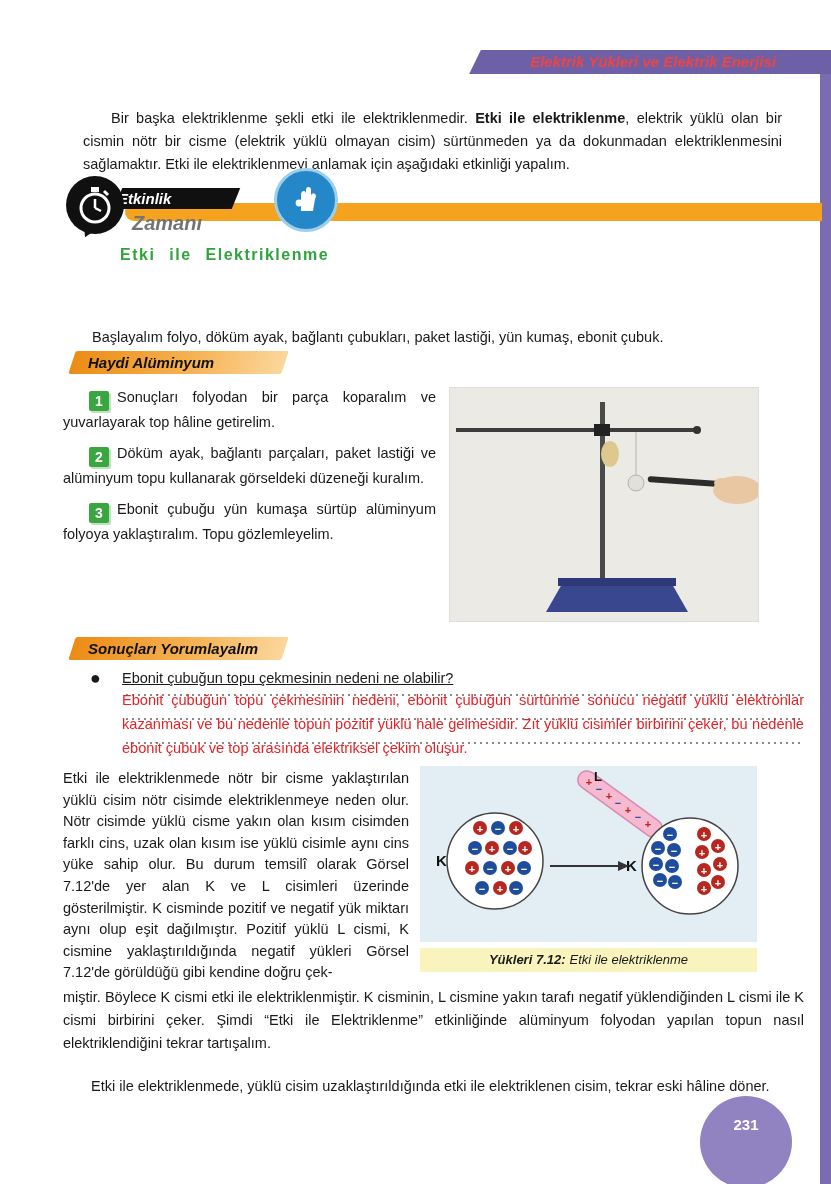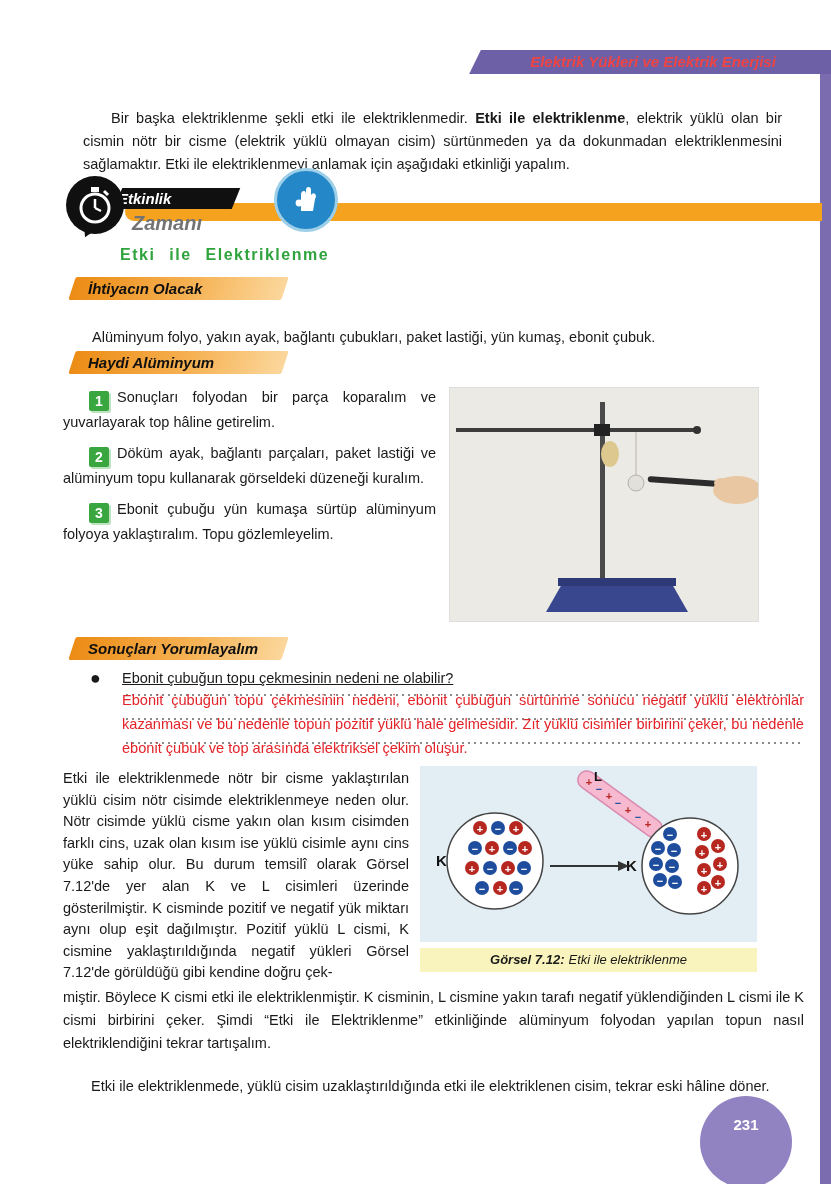--- a/index.html
+++ b/index.html
@@ -87,25 +87,21 @@
   <div class="zamani">Zamanı</div>
   <div class="gloves-circle">
     <svg width="34" height="34" viewBox="0 0 34 34">
       <path d="M12 28 L12 12 Q12 8 15 8 Q17 8 17 12 L17 7 Q17 4 19.5 4 Q22 4 22 7 L22 12 Q24 9 26 11 Q28 13 26 16 L24 28 Z" fill="#fff"></path>
       <circle cx="10" cy="20" r="3.4" fill="#fff"></circle>
     </svg>
   </div>
 
   <div class="activity-title">Etki ile Elektriklenme</div>
 
-  <div class="olabel" style="top:277px;left:72px;">
-    <span class="bg"></span>
-    <span class="txt">İhtiyacın Olacak</span>
-  </div>
-  <p class="para" style="top:311px;left:92px;width:700px;text-align:left;">Alüminyum folyo, yakın ayak, bağlantı çubukları, paket lastiği, yün kumaş, ebonit çubuk.</p>
+  <p class="para" style="top:311px;left:92px;width:700px;text-align:left;">Başlayalım folyo, döküm ayak, bağlantı çubukları, paket lastiği, yün kumaş, ebonit çubuk.</p>
 
   <div class="olabel" style="top:351px;left:72px;">
     <span class="bg"></span>
     <span class="txt">Haydi Alüminyum</span>
   </div>
 
   <div class="steps">
     <p class="step"><span class="stepnum">1</span><span>Sonuçları folyodan bir parça koparalım ve yuvarlayarak top hâline getirelim.</span></p>
     <p class="step"><span class="stepnum">2</span><span>Döküm ayak, bağlantı parçaları, paket lastiği ve alüminyum topu kullanarak görseldeki düzeneği kuralım.</span></p>
     <p class="step"><span class="stepnum">3</span><span>Ebonit çubuğu yün kumaşa sürtüp alüminyum folyoya yaklaştıralım. Topu gözlemleyelim.</span></p>
@@ -209,21 +205,21 @@
         <text x="284" y="104.5" text-anchor="middle" dominant-baseline="central" fill="#fff" font-size="11" font-weight="bold" font-family="&quot;Liberation Sans&quot;,sans-serif">+</text>
         <circle cx="298" cy="116" r="7" fill="#b5271f"></circle>
         <text x="298" y="116.5" text-anchor="middle" dominant-baseline="central" fill="#fff" font-size="11" font-weight="bold" font-family="&quot;Liberation Sans&quot;,sans-serif">+</text>
         <circle cx="284" cy="122" r="7" fill="#b5271f"></circle>
         <text x="284" y="122.5" text-anchor="middle" dominant-baseline="central" fill="#fff" font-size="11" font-weight="bold" font-family="&quot;Liberation Sans&quot;,sans-serif">+</text>
         <line x1="130" y1="100" x2="198" y2="100" stroke="#333" stroke-width="2"></line>
         <polygon points="198,95 209,100 198,105" fill="#333"></polygon>
       </svg>
   </div>
   <div class="fig-caption">
-    <b><i>Görsel 7.12:</i></b><span class="cap-text">Etki ile elektriklenme</span>
+    <b><i>Yükleri 7.12:</i></b><span class="cap-text">Etki ile elektriklenme</span>
   </div>
 
   <div class="continuation">miştir. Böylece K cismi etki ile elektriklenmiştir. K cisminin, L cismine yakın tarafı negatif yüklendiğinden L cismi ile K cismi birbirini çeker. Şimdi “Etki ile Elektriklenme” etkinliğinde alüminyum folyodan yapılan topun nasıl elektriklendiğini tekrar tartışalım.</div>
   <p class="closing">Etki ile elektriklenmede, yüklü cisim uzaklaştırıldığında etki ile elektriklenen cisim, tekrar eski hâline döner.</p>
 
   <div class="page-bubble">
     <span class="num">231</span>
   </div>
 
 </div>

